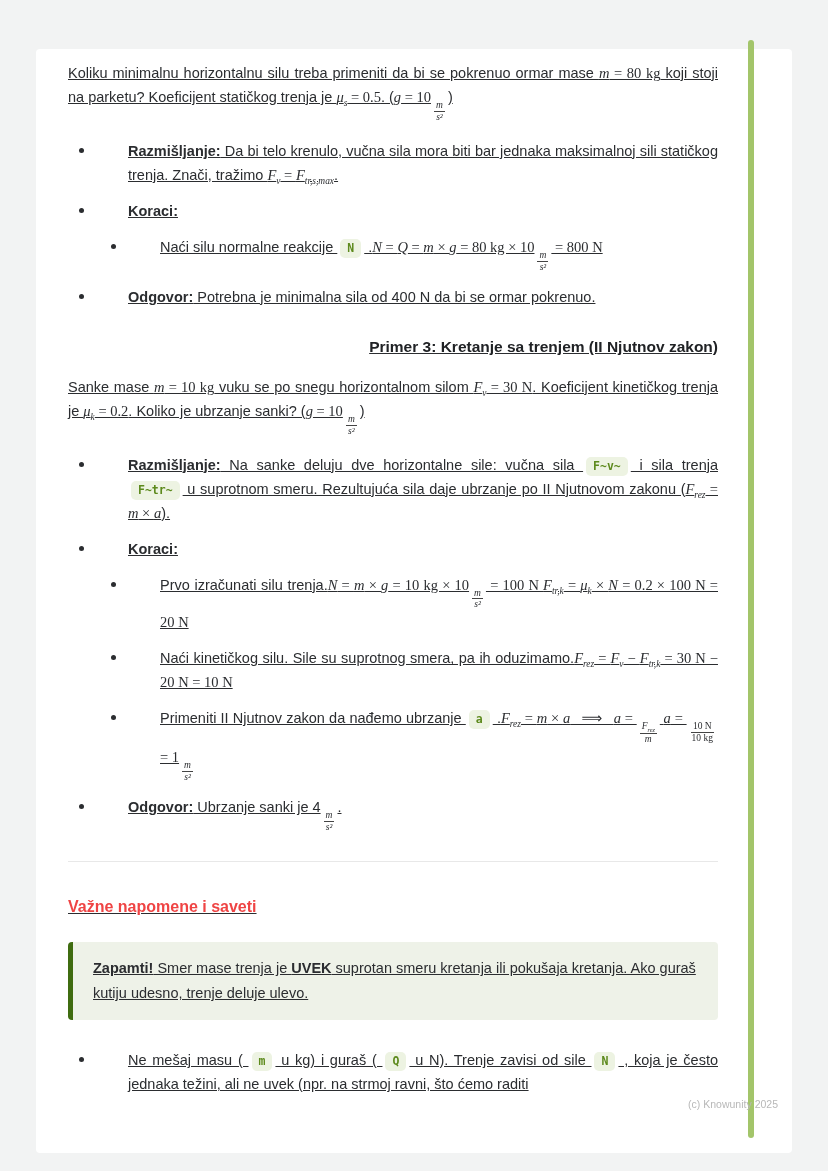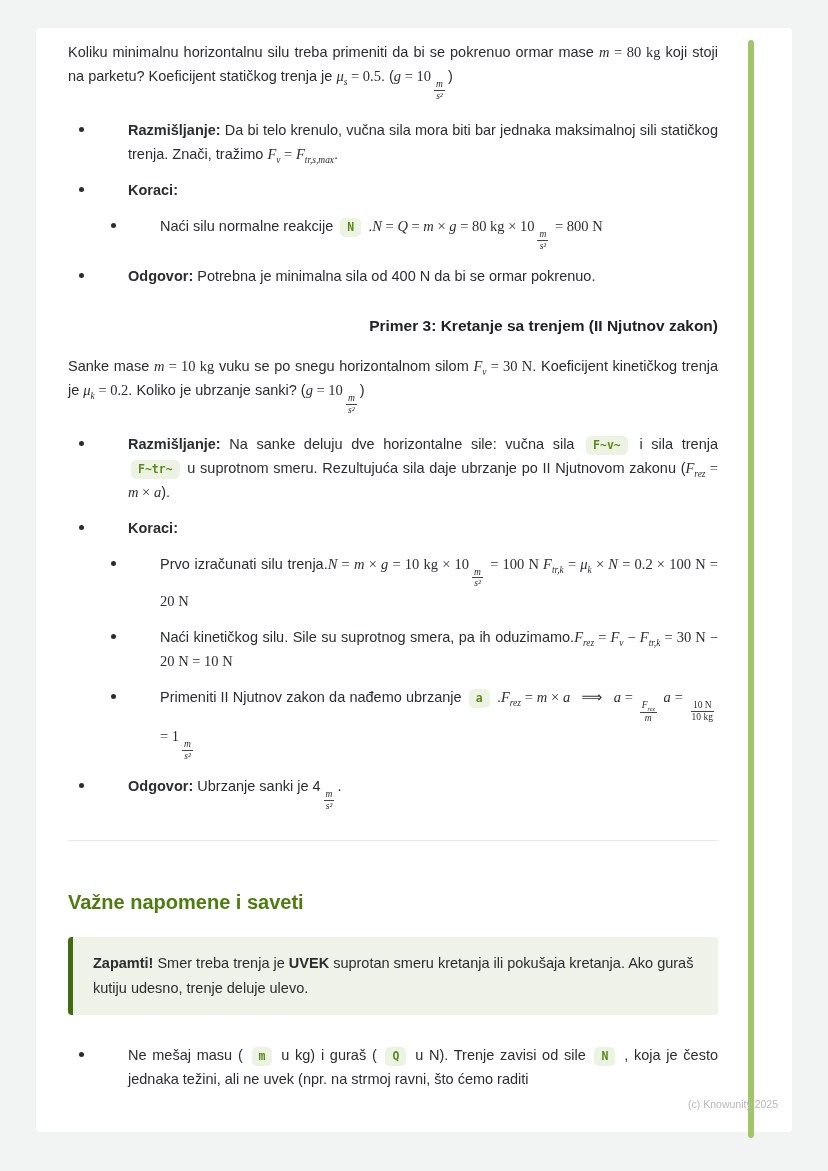--- a/index.html
+++ b/index.html
@@ -1,30 +1,30 @@
 <!DOCTYPE html>
 <html><head>
 <meta charset="utf-8">
 <style>
   * { margin:0; padding:0; box-sizing:border-box; }
   html,body { background:#f2f3f3; }
   body { font-family:"Liberation Sans", sans-serif; color:#2b2d30; }
 
   .page { position:relative; width:828px; height:1171px; margin:0 auto; background:#f2f3f3; overflow:hidden; }
 
-  .card { position:absolute; left:36px; top:28px; width:756px; height:1104px;
-          background:#ffffff; border-radius:4px; padding:12px 74px 0 32px; overflow:hidden; }
+  .card { position:absolute; left:36px; top:49px; width:756px; height:1104px;
+          background:#ffffff; border-radius:4px; padding:12px 74px 0 32px; overflow:hidden;text-decoration:underline; }
 
   .content { font-size:14.5px; line-height:24px; }
   .content > :first-child { margin-top:0; }
 
   .para { margin:16px 0; text-align:justify; }
 
   .heading3 { font-size:15.5px; line-height:24px; font-weight:bold; color:#202225; margin:26px 0 16px;text-align:right; }
-  .heading2 { font-size:20px; line-height:30px; font-weight:bold; color:#4d7c0f; margin:46px 0 20px; }
+  .heading2 { font-size:16px; line-height:30px; font-weight:bold; color:#ef4444; margin:30px 0 20px; }
 
   .divider { border-top:1px solid #e8e8e8; margin:28px 0 0; height:0; }
 
   .li { display:flex; margin:12px 0;gap:32px; }
   .li.l1 { padding-left:10px; }
   .li.l2 { padding-left:42px; }
   .bullet { flex:0 0 18px; position:relative; }
   .bullet::before { content:''; position:absolute; left:1px; top:9px; width:5px; height:5px; border-radius:50%; background:#2b2d30; }
   .li-body { flex:1; text-align:justify; }
 
@@ -122,21 +122,21 @@
         <div class="li l1">
           <span class="bullet"></span>
           <span class="li-body"><span class="seg-b">Odgovor:</span><span class="seg-t"> Ubrzanje sanki je 4</span><span class="frac it">
               <span class="num">m</span>
               <span class="den">s²</span>
             </span><span class="seg-t">.</span></span>
         </div>
         <div class="divider"></div>
         <h2 class="heading2">Važne napomene i saveti</h2>
         <div class="callout">
-          <div class="callout-text"><span class="seg-b">Zapamti!</span><span class="seg-t"> Smer treba trenja je </span><span class="seg-b">UVEK</span><span class="seg-t"> suprotan smeru kretanja ili pokušaja kretanja. Ako guraš kutiju udesno, trenje deluje ulevo.</span></div>
+          <div class="callout-text"><span class="seg-b">Zapamti!</span><span class="seg-t"> Smer mase trenja je </span><span class="seg-b">UVEK</span><span class="seg-t"> suprotan smeru kretanja ili pokušaja kretanja. Ako guraš kutiju udesno, trenje deluje ulevo.</span></div>
         </div>
         <div class="li l1">
           <span class="bullet"></span>
           <span class="li-body"><span class="seg-t">Ne mešaj masu ( </span><span class="seg-c">m</span><span class="seg-t"> u kg) i guraš ( </span><span class="seg-c">Q</span><span class="seg-t"> u N). Trenje zavisi od sile </span><span class="seg-c">N</span><span class="seg-t"> , koja je često jednaka težini, ali ne uvek (npr. na strmoj ravni, što ćemo raditi</span></span>
         </div>
       </div>
   </div>
   <div class="accent-bar"></div>
   <div class="watermark">(c) Knowunity 2025</div>
 </div>

